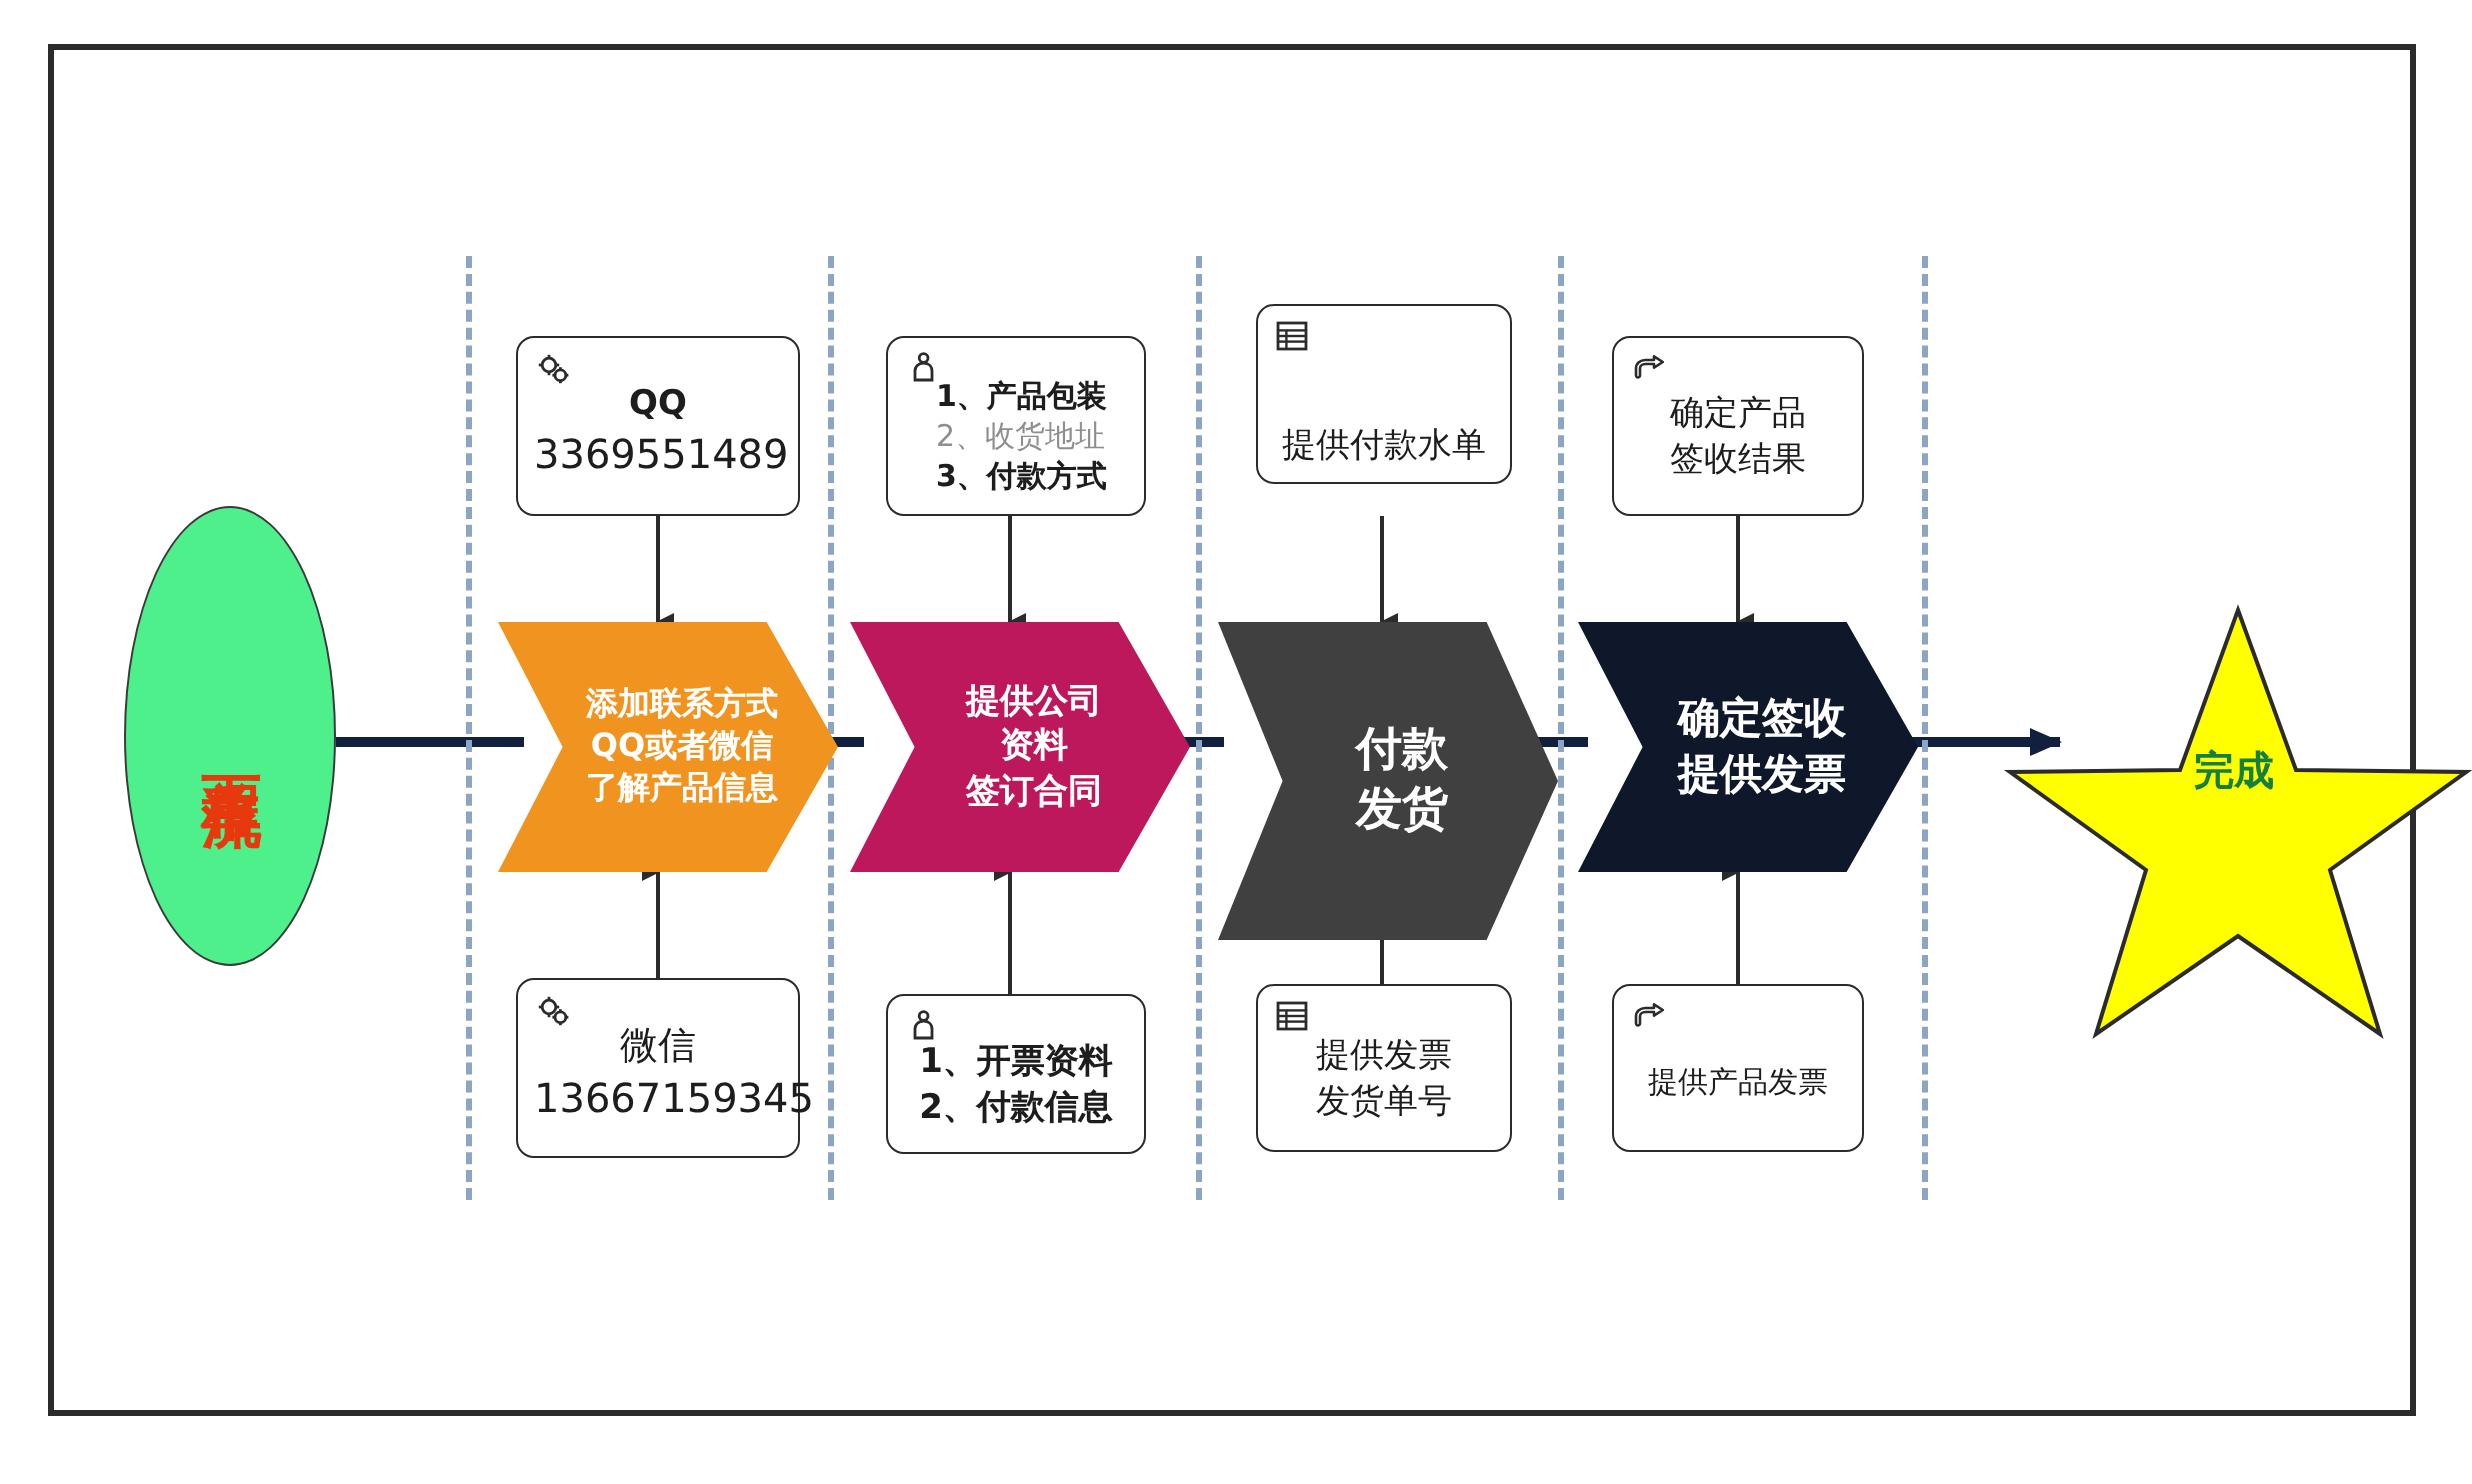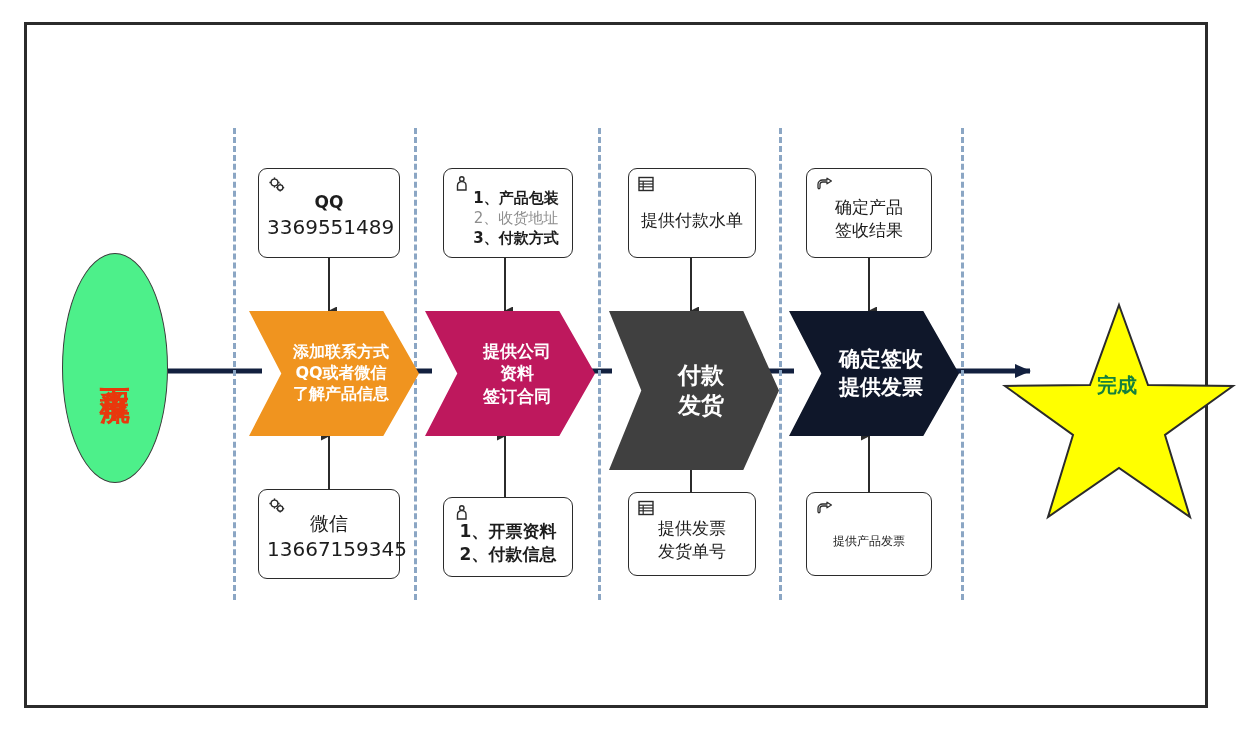--- a/index.html
+++ b/index.html
@@ -108,21 +108,21 @@
     color: #1d1d1d;
     line-height: 1.35;
     margin-top: 6px;
   }
   .detail-box .line {
     white-space: nowrap;
   }
   .detail-box .line.bold { font-weight: bold; }
   .detail-box .line.muted { color: #8e8e8e; }
   .detail-box .line.small { font-size: 15px; }
-  .detail-box .line.left { text-align: center; padding-left: 16px; }
+  .detail-box .line.left { text-align: left; padding-left: 16px; }
 
   
   .chevron {
     position: absolute;
     display: flex;
     align-items: center;
     justify-content: center;
     text-align: center;
     color: #ffffff;
     font-weight: bold;
@@ -301,21 +301,21 @@
           <circle cx="9.8" cy="4" r="2.2"></circle>
         </g>
       </svg>
     </span>
     <div class="box-lines" style="margin-top:12px">
       <div class="line bold">1、开票资料</div>
       <div class="line bold">2、付款信息</div>
     </div>
   </div>
 
-  <div class="detail-box" style="left:628px; top:168px; width:128px; height:90px;">
+  <div class="detail-box" style="left:628px; top:152px; width:128px; height:90px;justify-content:flex-end;">
     <span class="box-icon">
       <svg width="18" height="18" viewBox="0 0 18 18">
         <rect x="2" y="2.5" width="14" height="13" fill="none" stroke="#2b2b2b" stroke-width="1.4"></rect>
         <line x1="2" y1="6.2" x2="16" y2="6.2" stroke="#2b2b2b" stroke-width="1.2"></line>
         <line x1="2" y1="9" x2="16" y2="9" stroke="#2b2b2b" stroke-width="1.2"></line>
         <line x1="2" y1="11.8" x2="16" y2="11.8" stroke="#2b2b2b" stroke-width="1.2"></line>
         <line x1="6.2" y1="6.2" x2="6.2" y2="15.5" stroke="#2b2b2b" stroke-width="1.2"></line>
       </svg>
     </span>
     <div class="box-lines" style="margin-top:14px">
@@ -369,21 +369,21 @@
 
   <div class="detail-box" style="left:806px; top:492px; width:126px; height:84px;">
     <span class="box-icon">
       <svg width="20" height="18" viewBox="0 0 20 18">
         <g fill="none" stroke="#2b2b2b" stroke-width="1.3" stroke-linejoin="round">
           <path d="M3 9.2 C3 6.6 5.2 5 7.6 5 L12 5 L12 3.2 L16.4 6 L12 8.8 L12 7 L7.6 7 C6.2 7 5 7.9 5 9.2 L5 12.6 C5 13.4 4.3 13.9 3.6 13.7 C3.2 13.5 3 13.1 3 12.6 Z"></path>
         </g>
       </svg>
     </span>
     <div class="box-lines" style="margin-top:14px">
-      <div class="line" style="font-size:12px">提供产品发票</div>
+      <div class="line" style="font-size:15px">提供产品发票</div>
     </div>
   </div>
 
   <div id="finish-star">
     <span class="star-label">完成</span>
   </div>
 
 </div>
 
 </body></html>

